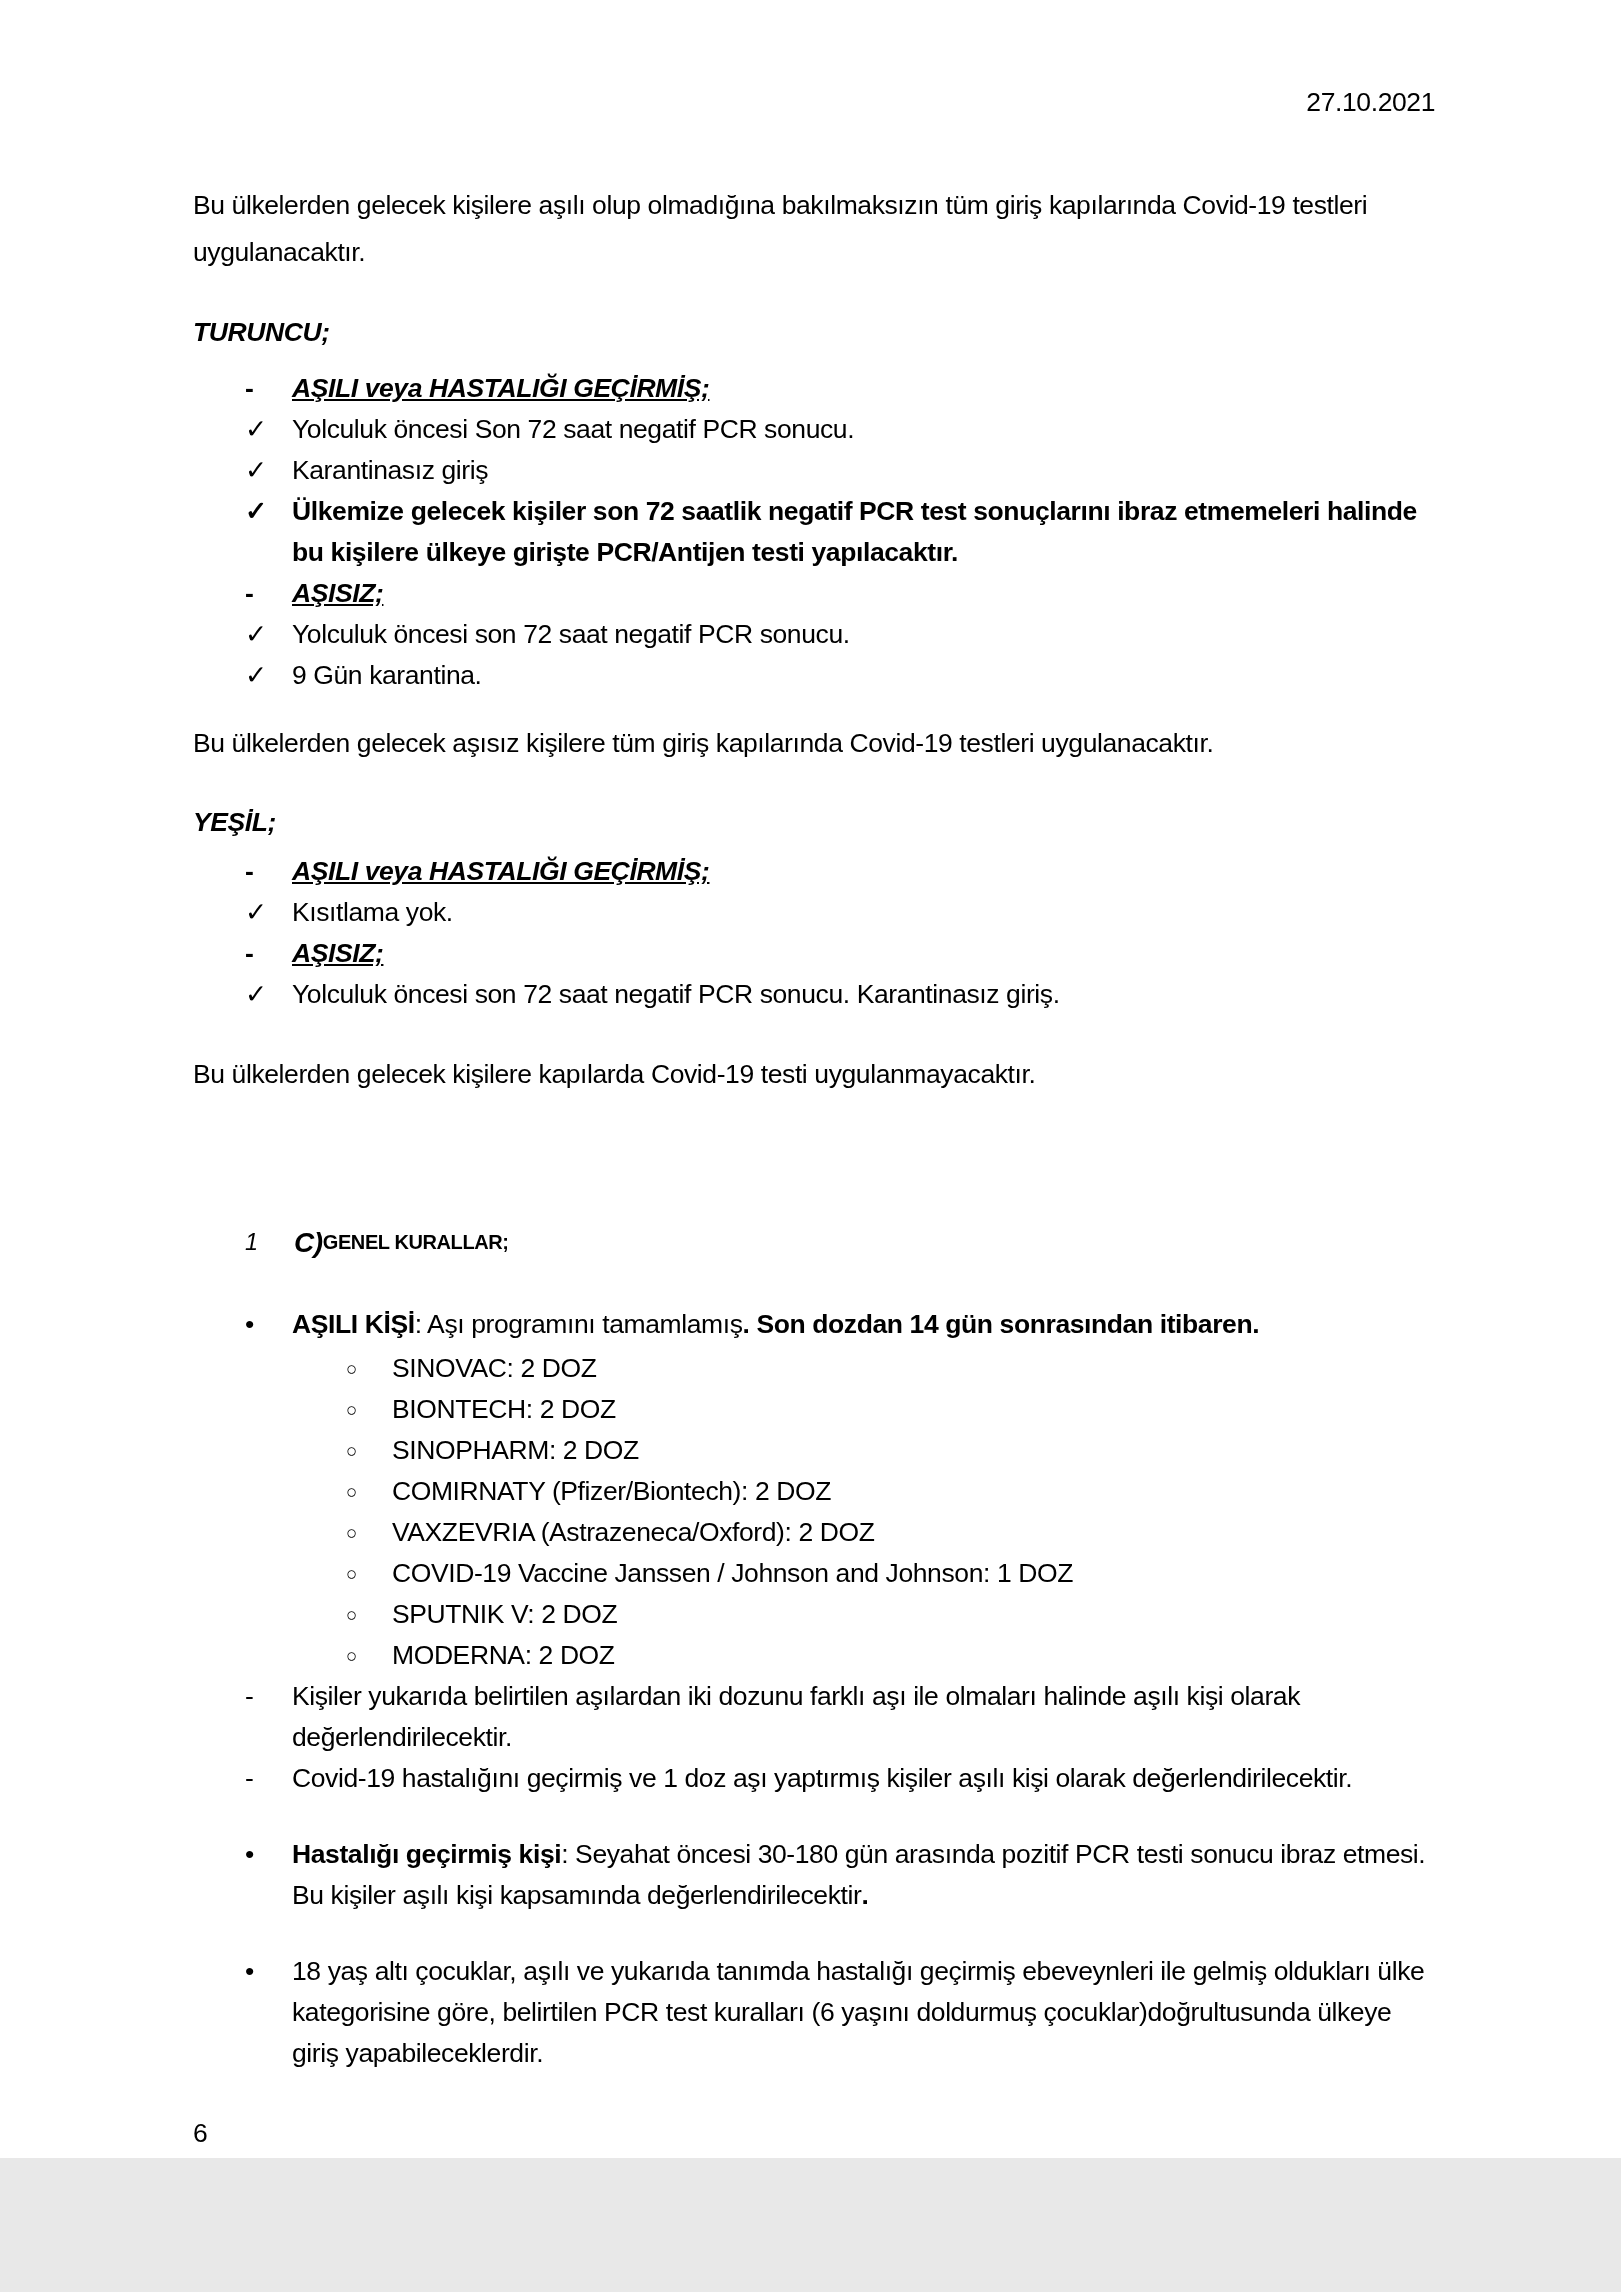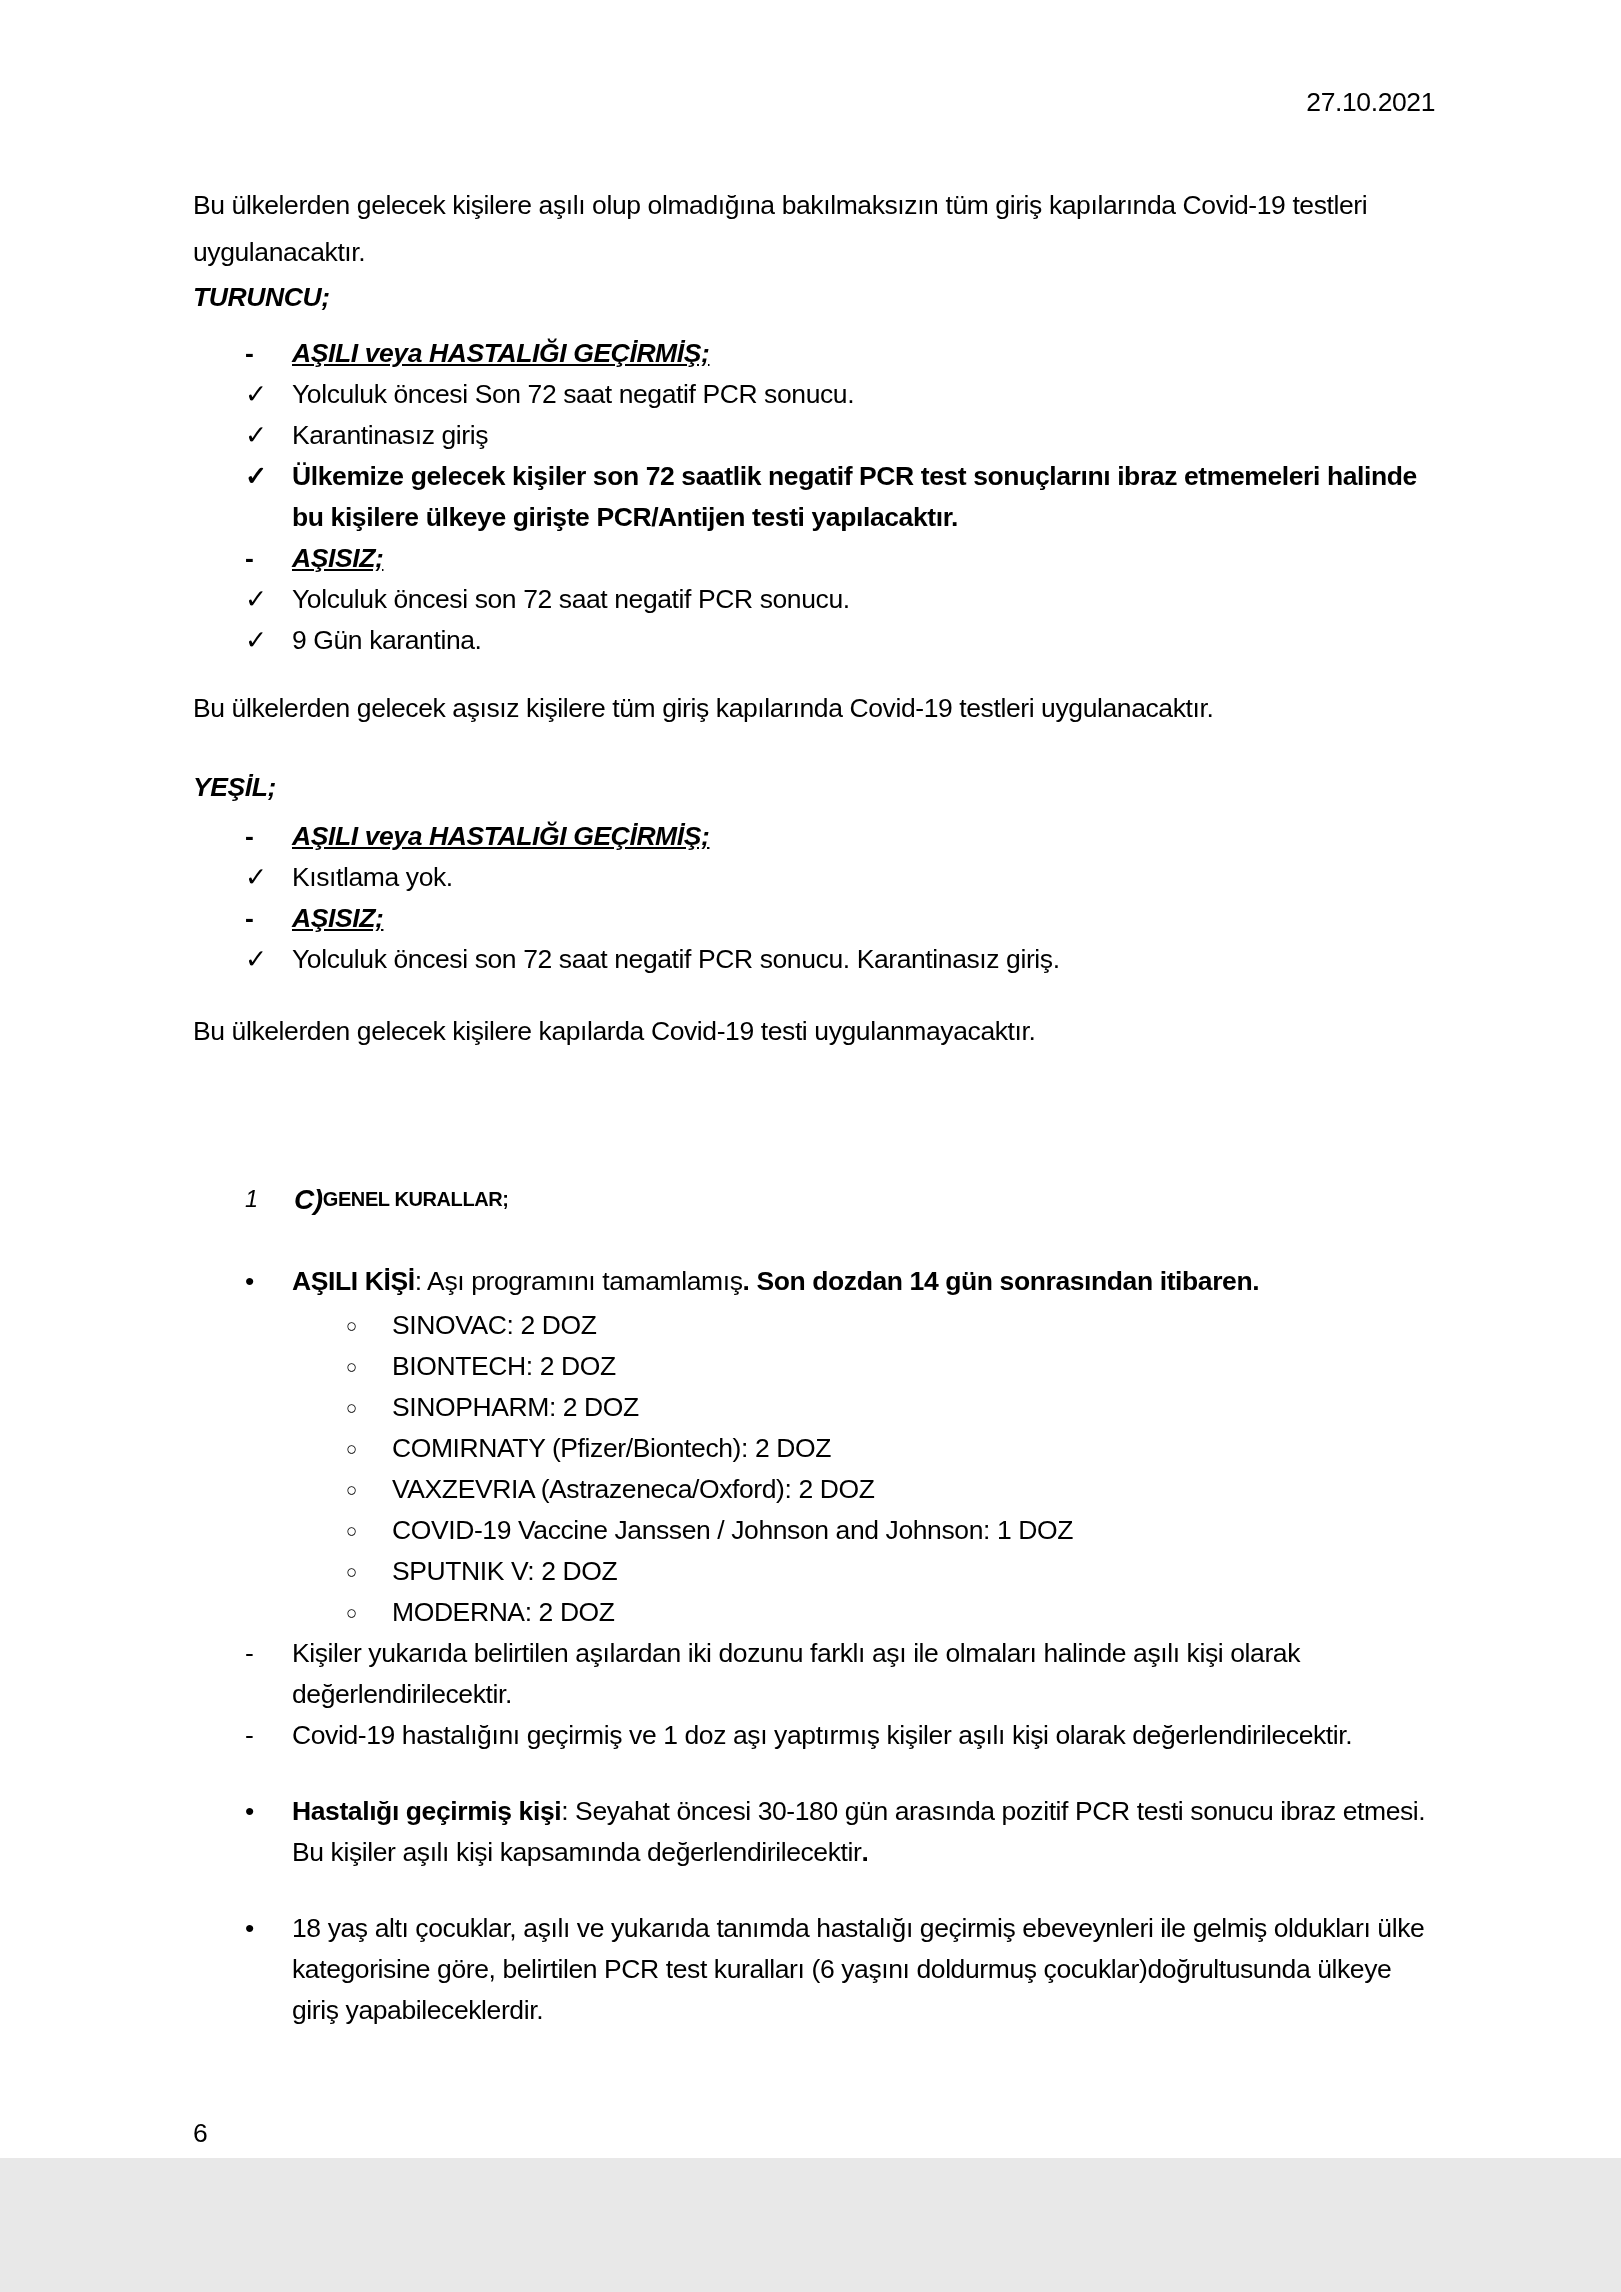--- a/index.html
+++ b/index.html
@@ -17,34 +17,34 @@
     overflow:hidden;
   }
   .date { text-align:right; line-height:33px; }
   .para { line-height:47px; }
   .para-intro { margin-top:63px; }
   .para-after-list { margin-top:24px; }
   .section-heading {
     font-weight:bold; font-style:italic;
     line-height:43px;
   }
-  .h-turuncu { }
+  .h-turuncu { margin-top:35px; }
   .h-yesil { margin-top:34px; }
   .list { margin-top:13.7px; }
   .list-tight { margin-top:7.8px; }
   .row { display:flex; line-height:41px; }
   .row .marker { flex:0 0 47px; }
   .indent-1 { padding-left:52px; }
   .indent-2 { padding-left:153px; }
   .indent-2 .marker { flex:0 0 46px; }
   .circle-glyph { font-size:18.6px; line-height:41px; }
   .bi { font-weight:bold; font-style:italic;text-decoration:underline; }
   .b { font-weight:bold; }
   .li-text { flex:1 1 auto; }
-  .para-yesil-footer { margin-top:28px; }
+  .para-yesil-footer { margin-top:36px; }
   .h-genel { margin-top:121px; line-height:47px; display:flex; padding-left:52px; }
   .h-genel .num { font-style:italic; font-weight:normal; font-size:23.5px; flex:0 0 49px; }
   .h-genel .prefix { font-weight:bold; font-style:italic; font-size:28px; }
   .h-genel .title { font-weight:bold; font-size:20px; }
   .row-asili { margin-top:38px; }
   .row-note { margin-top:0; }
   .row-gecirmis { margin-top:35px; }
   .row-children { margin-top:35px; }
   .page-number { position:absolute; left:193px; top:2117px; line-height:33px; }
 </style>

